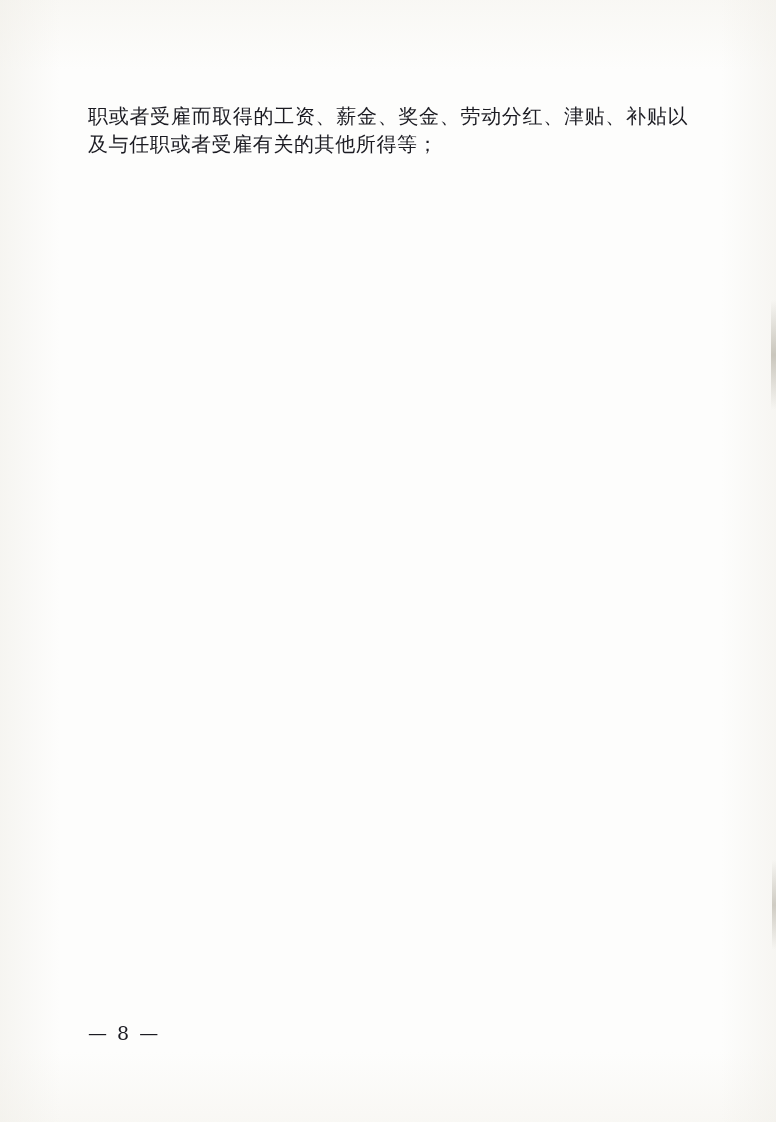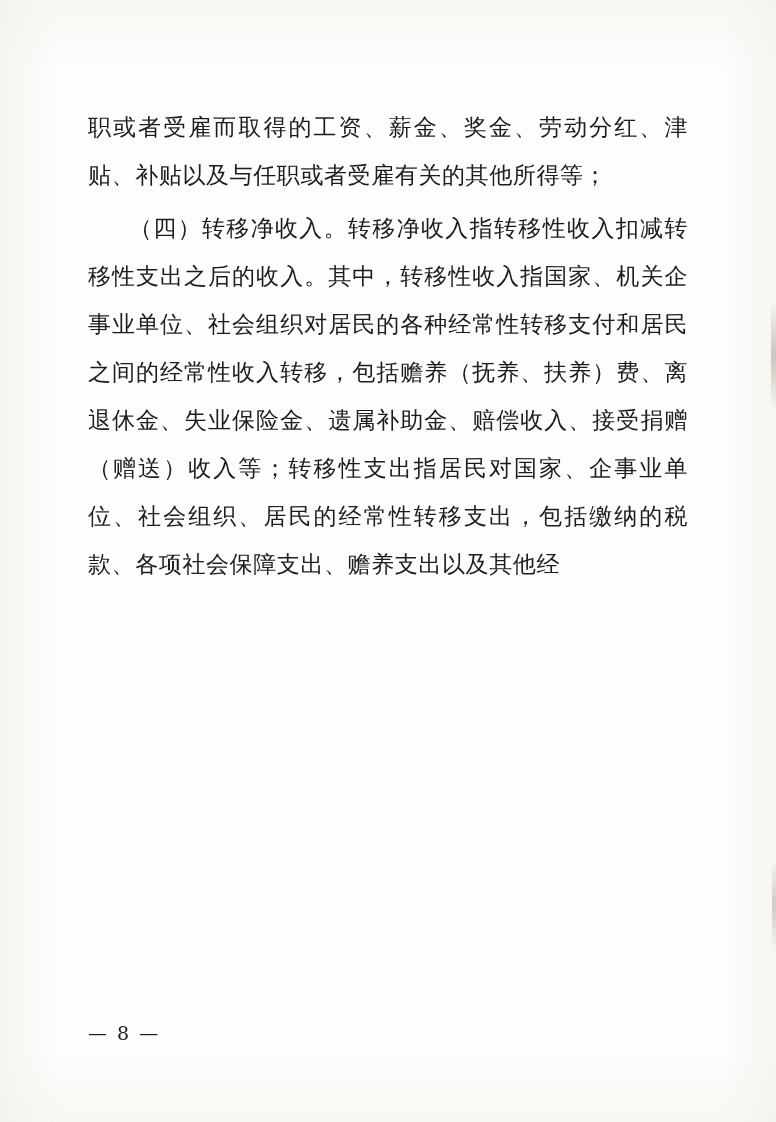--- a/index.html
+++ b/index.html
@@ -32,27 +32,27 @@
     pointer-events: none;
   }
   .content {
     position: absolute;
     left: 88px;
     top: 104px;
     width: 600px;
   }
   p.para {
     margin: 0 0 5px 0;
-    font-size: 23px;
-    line-height: 48px;
+    font-size: 20px;
+    line-height: 28px;
     color: #1b1b22;
     text-align: justify;
     text-justify: inter-ideograph;
     letter-spacing: 0.6px;
-    font-family: Liberation Serif, serif;
+    font-family: Liberation Mono, monospace;
     text-indent: 0;
   }
   p.indent {
     text-indent: 41px;
   }
   .page-number {
     position: absolute;
     left: 88px;
     top: 1022px;
     width: 600px;
@@ -84,17 +84,16 @@
 </head>
 <body>
 
 <div class="page">
   <div class="paper-tint"></div>
   <div class="edge-mark right-top"></div>
   <div class="edge-mark right-mid"></div>
 
   <div class="content">
     <p class="para">职或者受雇而取得的工资、薪金、奖金、劳动分红、津贴、补贴以及与任职或者受雇有关的其他所得等；</p>
-    <p class="para indent">（四）转移净收入。转移净收入指转移性收入扣减转移性支出之后的收入。其中，转移性收入指国家、机关企事业单位、社会组织对居民的各种经常性转移支付和居民之间的经常性收入转移，包括赡养（抚养、扶养）费、离退休金、失业保险金、遗属补助金、赔偿收入、接受捐赠（赠送）收入等；转移性支出指居民对国家、企事业单位、社会组织、居民的经常性转移支出，包括缴纳的税款、各项社会保障支出、赡养支出以及其他经</p>
   </div>
 
   <div class="page-number">— 8 —</div>
 </div>
 
 </body></html>

